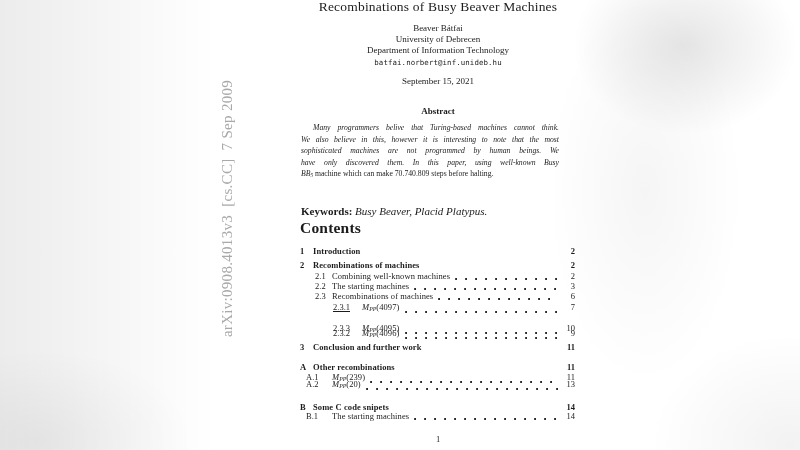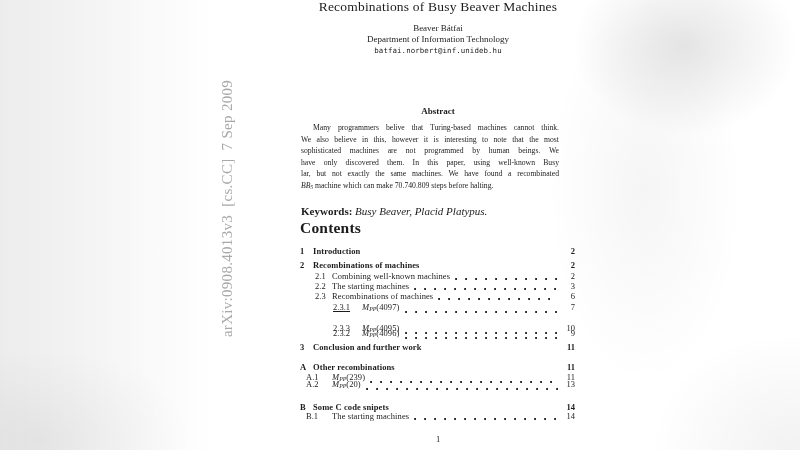--- a/index.html
+++ b/index.html
@@ -21,21 +21,21 @@
     font-family:"Liberation Serif",serif;font-size:15px;color:#a9a9a9;
     letter-spacing:0.3px;white-space:pre;text-align:center;
   }
   .center-col{position:absolute;left:300px;width:276px;text-align:center;}
   .paper-title{top:-1px;font-size:13.5px;letter-spacing:0.2px;}
   .author-block{top:23px;font-size:9px;line-height:11.2px;}
   .email{font-family:"DejaVu Sans Mono","Liberation Mono",monospace;font-size:7.4px;letter-spacing:0.1px;}
   .date{top:76px;font-size:9px;}
   .abs-heading{top:106px;font-size:9px;font-weight:bold;text-align:center;}
   .abstract{position:absolute;left:301px;top:122px;width:258px;font-size:7.7px;line-height:11.5px;}
-  .abs-line{text-align:justify;text-align-last:justify;height:11.5px;}
+  .abs-line{text-align:justify;text-align-last:justify;height:11.5px;font-style:italic;}
   .abs-line.first{text-indent:12px;}
   .abs-last{text-align:left;height:11.5px;}
   .keywords{position:absolute;left:301px;top:205px;width:260px;font-size:11px;}
   .bf{font-weight:bold;}
   .it{font-style:italic;}
   .cal{font-style:italic;}
   .msub,.sub{font-size:68%;font-style:italic;vertical-align:-0.22em;letter-spacing:0;}
   .contents-heading{position:absolute;left:300px;top:219px;font-size:15.5px;font-weight:bold;letter-spacing:0.2px;}
   #toc{position:absolute;left:300px;top:0;width:275px;height:450px;}
   .toc-row{position:absolute;left:0;right:0;display:flex;align-items:baseline;font-size:8.5px;line-height:10px;}
@@ -55,34 +55,35 @@
 <body>
 
 <div class="page">
 
   <div class="watermark">arXiv:0908.4013v3  [cs.CC]  7 Sep 2009</div>
 
   <div class="center-col paper-title">Recombinations of Busy Beaver Machines</div>
 
   <div class="center-col author-block">
     <div>Beaver Bátfai</div>
+    <div>University of Debrecen</div>
     <div>Department of Information Technology</div>
     <div class="email">batfai.norbert@inf.unideb.hu</div>
   </div>
 
+  <div class="center-col date">September 15, 2021</div>
 
   <div class="center-col abs-heading">Abstract</div>
 
   <div class="abstract">
     <div id="abs-lines">
         <div class="abs-line first">Many programmers belive that Turing-based machines cannot think.</div>
         <div class="abs-line">We also believe in this, however it is interesting to note that the most</div>
         <div class="abs-line">sophisticated machines are not programmed by human beings. We</div>
         <div class="abs-line">have only discovered them. In this paper, using well-known Busy</div>
-        <div class="abs-line">lar, but not exactly the same machines. We have found a recombinated</div>
       </div>
     <div class="abs-last"><span class="it">BB</span><span class="sub">5</span><span> machine which can make 70.740.809 steps before halting.</span></div>
   </div>
 
   <div class="keywords"><span class="bf">Keywords: </span><span class="it">Busy Beaver, Placid Platypus.</span></div>
 
   <div class="contents-heading">Contents</div>
 
   <div id="toc">
       <div class="toc-row bold" style="top: 246px; padding-left: 0px;">

